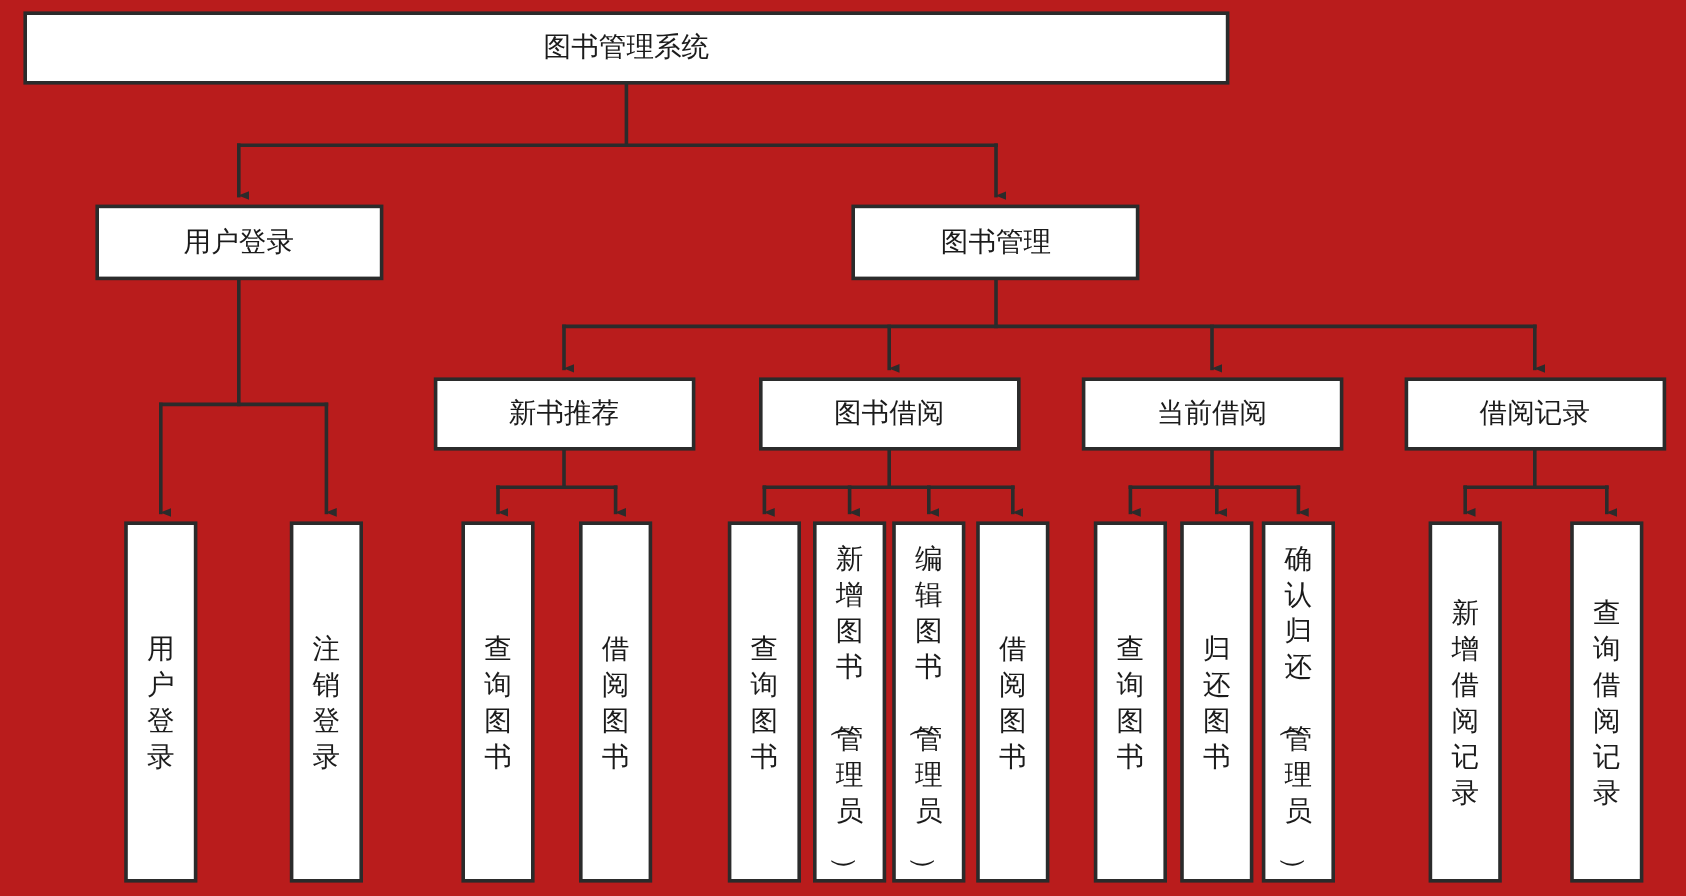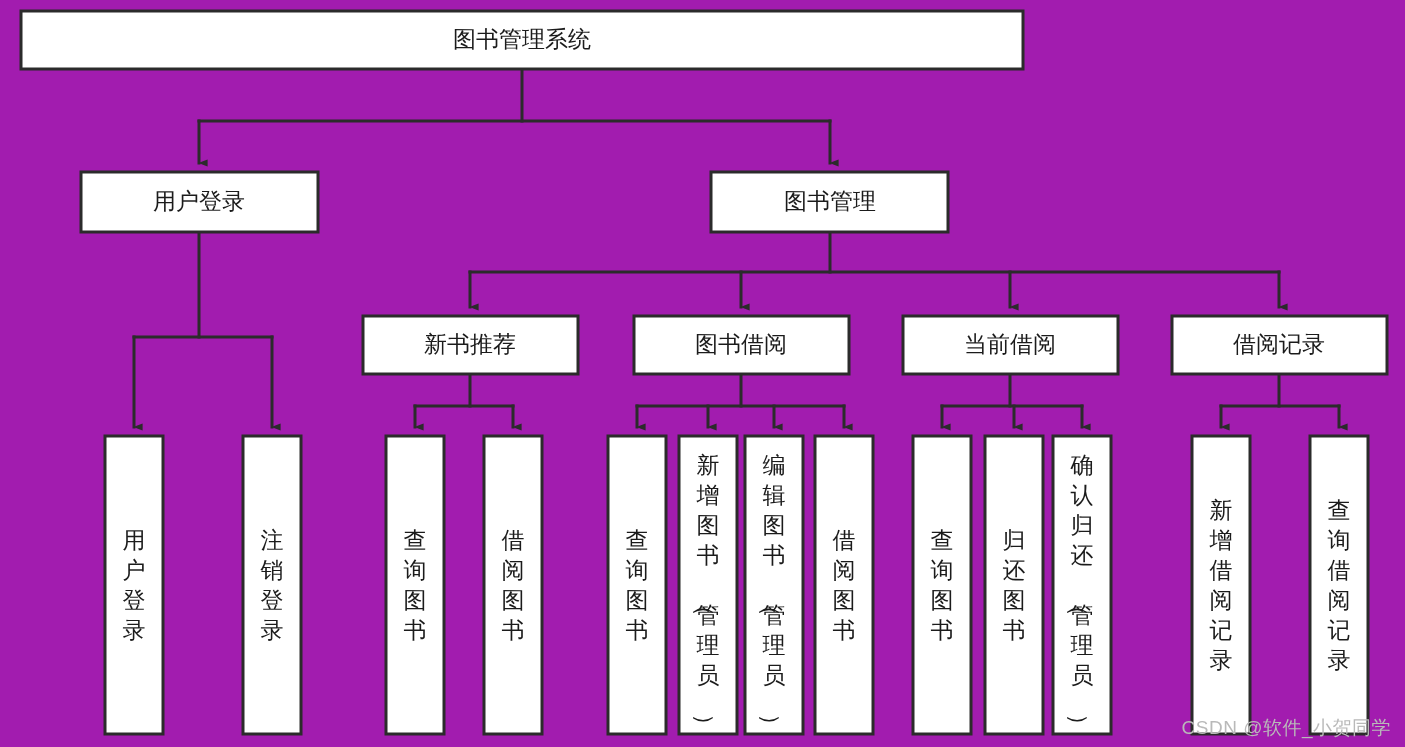--- a/index.html
+++ b/index.html
@@ -10,21 +10,21 @@
   body {
     width: 1405px;
     height: 747px;
     font-family: "Liberation Sans", "DejaVu Sans", sans-serif;
     overflow: hidden;
   }
   #diagram-root {
     position: relative;
     width: 1405px;
     height: 747px;
-    background: #a21caf;
+    background: #b91c1c;
   }
   svg.flow-canvas {
     position: absolute;
     left: 0;
     top: 0;
     width: 1405px;
     height: 747px;
   }
   .node-rect {
     fill: #ffffff;
@@ -215,15 +215,14 @@
           <text class="node-label-v" x="1221" y="518.4" font-size="23"><tspan x="1221" dy="0">新</tspan><tspan x="1221" dy="30">增</tspan><tspan x="1221" dy="30">借</tspan><tspan x="1221" dy="30">阅</tspan><tspan x="1221" dy="30">记</tspan><tspan x="1221" dy="30">录</tspan></text>
         </g>
         <g>
           <rect class="node-rect" x="1310" y="436" width="58" height="298"></rect>
           <text class="node-label-v" x="1339" y="518.4" font-size="23"><tspan x="1339" dy="0">查</tspan><tspan x="1339" dy="30">询</tspan><tspan x="1339" dy="30">借</tspan><tspan x="1339" dy="30">阅</tspan><tspan x="1339" dy="30">记</tspan><tspan x="1339" dy="30">录</tspan></text>
         </g>
       </g>
 
   </svg>
 
-  <div class="watermark">CSDN @软件_小贺同学</div>
 
 </div>
 
 </body></html>

